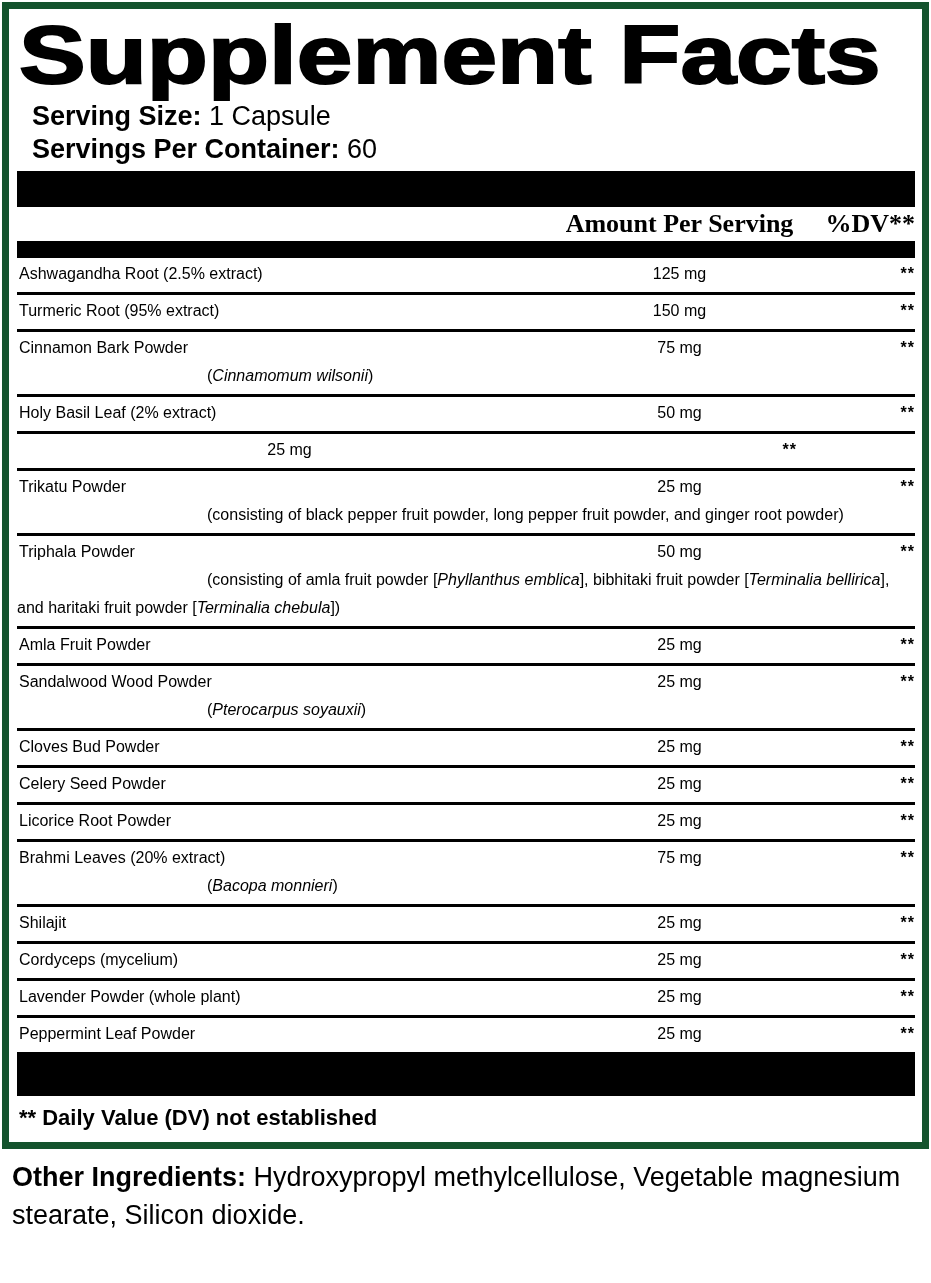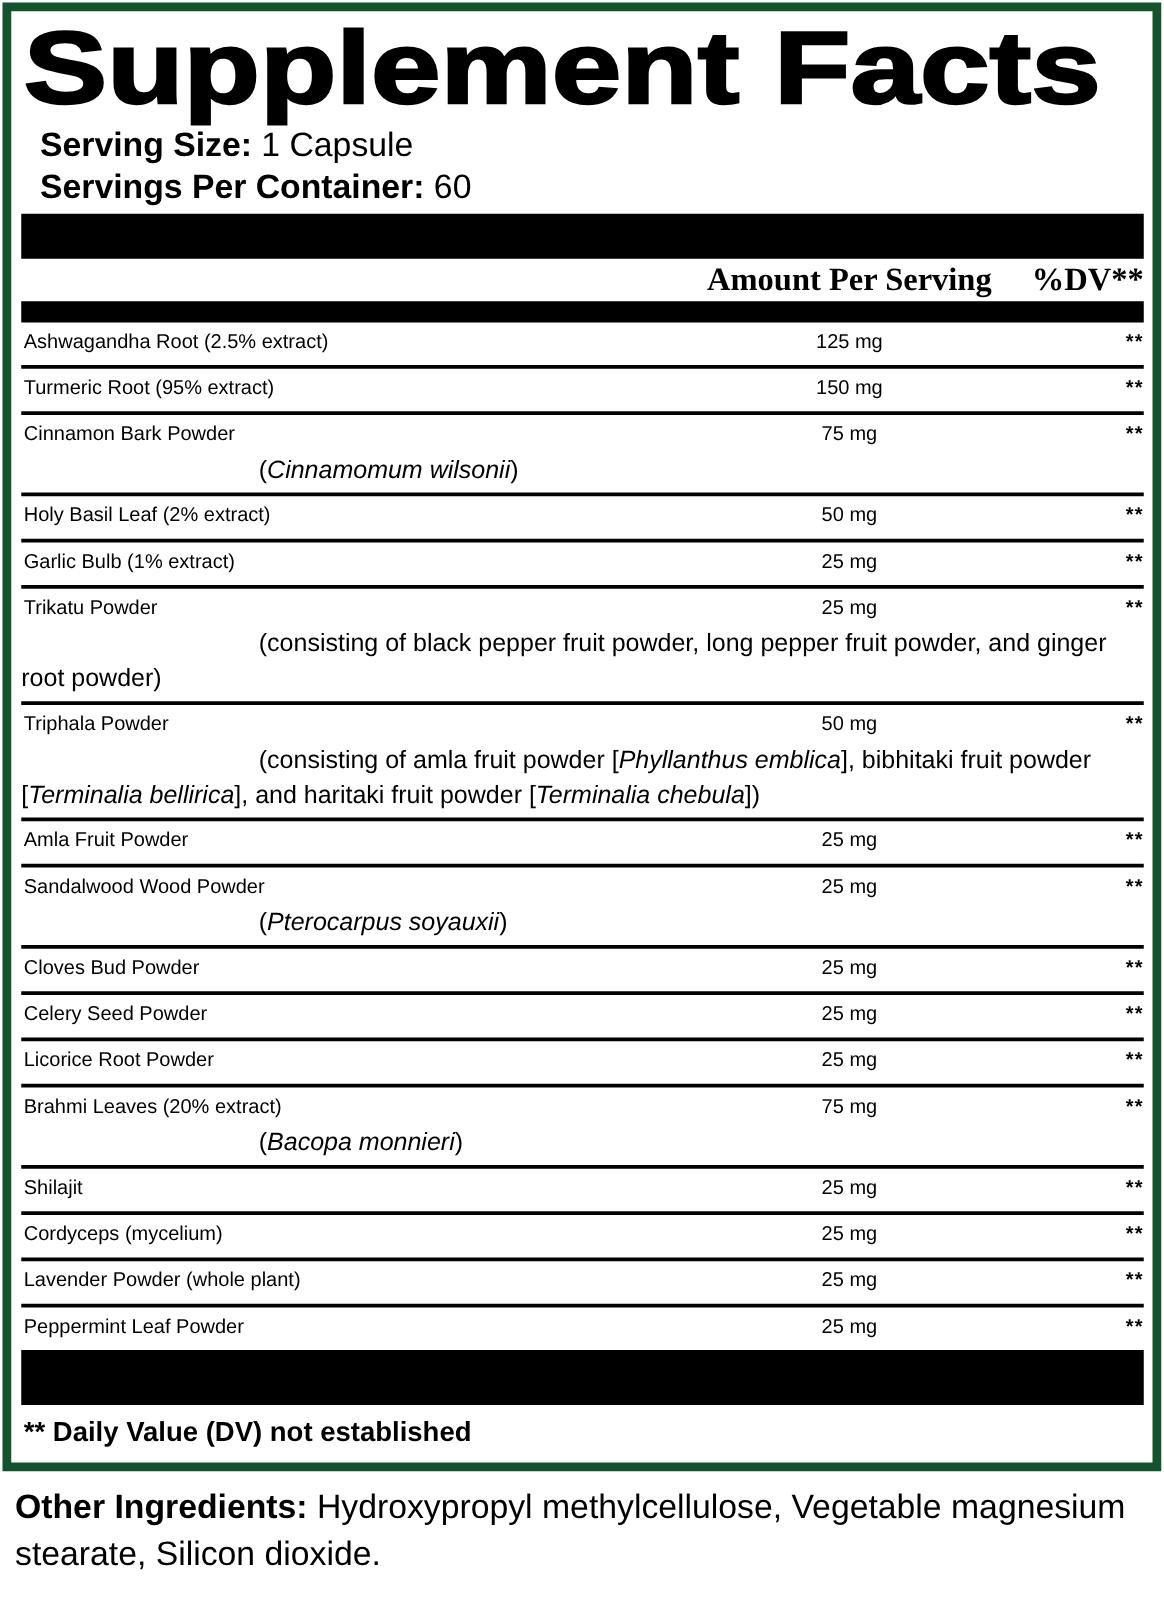--- a/index.html
+++ b/index.html
@@ -56,21 +56,21 @@
   .row {
     border-bottom: 3px solid #000000;
     padding: 2px 0 4px 0;
   }
   .row.last { border-bottom: none; }
   .row-main { font-size: 16px; line-height: 28px; }
   .cell-name   { padding-left: 2px; }
   .cell-amount { text-align: center; }
   .cell-dv     { text-align: right; font-weight: bold; letter-spacing: 1px; }
   .row-sub {
-    font-size: 20px;
+    font-size: 16px;
     line-height: 28px;
     text-indent: 190px;
     margin-top: 0px;
   }
   .row-sub .it { font-style: italic; }
   .footnote {
     font-size: 22px;
     font-weight: bold;
     line-height: 30px;
     padding: 7px 0 9px 2px;
@@ -128,21 +128,20 @@
       </div>
       <div class="row">
         <div class="col-grid row-main">
           <span class="cell-name">Holy Basil Leaf (2% extract)</span>
           <span class="cell-amount">50 mg</span>
           <span class="cell-dv">**</span>
         </div>
       </div>
       <div class="row">
         <div class="col-grid row-main">
-          <span class="cell-name">Garlic Bulb (1% extract)</span>
           <span class="cell-amount">25 mg</span>
           <span class="cell-dv">**</span>
         </div>
       </div>
       <div class="row">
         <div class="col-grid row-main">
           <span class="cell-name">Trikatu Powder</span>
           <span class="cell-amount">25 mg</span>
           <span class="cell-dv">**</span>
         </div>

